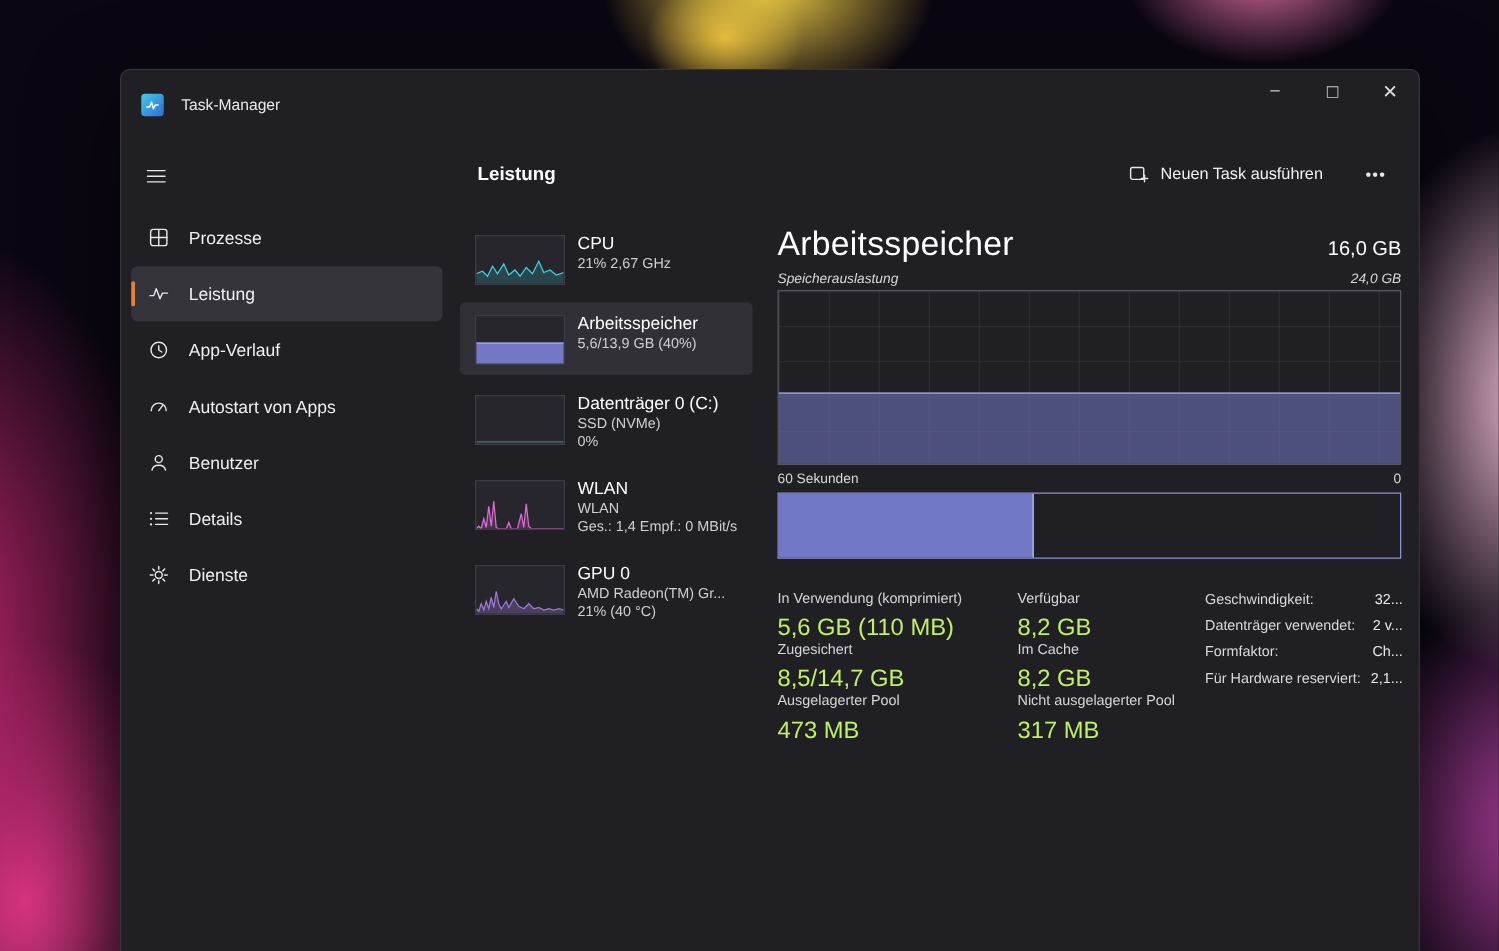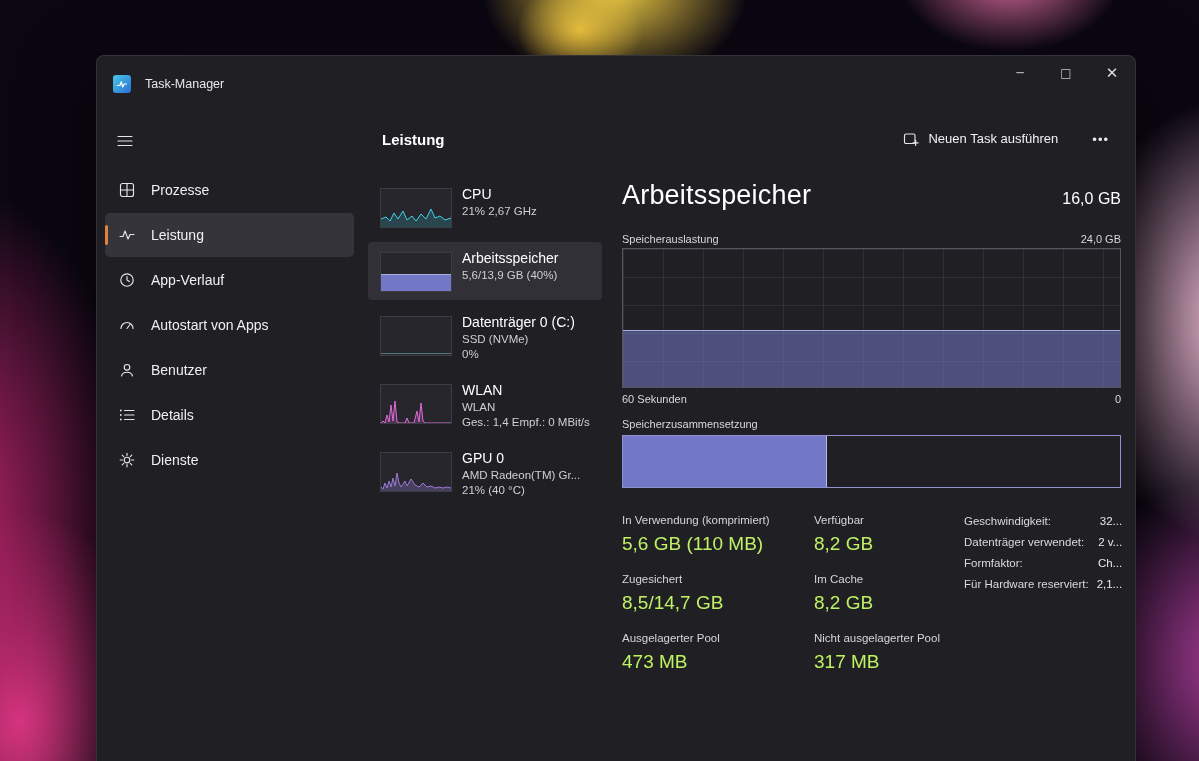--- a/index.html
+++ b/index.html
@@ -91,42 +91,42 @@
     background:var(--memory-fill,#7277c6); border-top:1px solid var(--memory-border,#a9aade);
   }
   .perf-text { min-width:0; flex:1; }
   .perf-name { font-size:14px; font-weight:400; color:#fff; white-space:nowrap; overflow:hidden; }
   .perf-sub { font-size:11.5px; color:#cfd0d2; margin-top:3px; white-space:nowrap; overflow:hidden; }
   
   .detail { flex:1; margin-left:20px; min-width:0; padding-top:2px; }
   .detail-head { display:flex; align-items:baseline; }
   .d-title { font-size:27px; font-weight:400; letter-spacing:.2px; }
   .d-total { margin-left:auto; font-size:16px; }
-  .axis-row { display:flex; justify-content:space-between; font-size:11px; color:#d8d8d8; margin-top:22px; margin-bottom:3px; }
+  .axis-row { display:flex; justify-content:space-between; font-size:11px; color:#d8d8d8; margin-top:6px; margin-bottom:3px;font-style:italic; }
   .chart {
     height:140px; border:1px solid #55555e; position:relative;
     background-image:
       linear-gradient(to right, rgba(255,255,255,.07) 1px, transparent 1px),
       linear-gradient(to bottom, rgba(255,255,255,.07) 1px, transparent 1px);
     background-size:40px 28px;
   }
   .chart-fill {
     position:absolute; left:0; right:0; bottom:0; height:41%;
     background:rgba(114,119,198,.55);
     border-top:1px solid var(--memory-border,#a9aade);
   }
   .time-row { display:flex; justify-content:space-between; font-size:11px; color:#d8d8d8; margin-top:5px; }
   .comp-label { font-size:11px; color:#d8d8d8; margin-top:13px; }
   .compbar { margin-top:5px; height:53px; border:1px solid #8f8fd2; position:relative; }
   .comp-fill {
     position:absolute; left:0; top:0; bottom:0; width:41%;
     background:var(--memory-fill,#6d72c3); border-right:1px solid #bbbbe9;
   }
   .stats { display:flex; margin-top:26px; }
-  .stat-grid { display:grid; grid-template-columns:192px 150px; row-gap:18px; }
+  .stat-grid { display:grid; grid-template-columns:192px 150px; }
   .stat-lbl { font-size:11.5px; color:#d6d6d6; }
   .stat-val { font-size:19px; color:#bef264; margin-top:7px; }
   .hw { margin-left:auto; width:190px; padding-top:1px; }
   .hw-row { display:flex; justify-content:space-between; font-size:11.5px; color:#dadada; margin-bottom:9px; white-space:nowrap; }
   .hw-val { color:#e8e8e8; margin-left:8px; }
 </style>
 </head>
 <body>
 
 <div class="desktop"></div>
@@ -329,21 +329,20 @@
 
           <div class="chart">
             <div class="chart-fill"></div>
           </div>
 
           <div class="time-row">
             <span>60 Sekunden</span>
             <span>0</span>
           </div>
 
-          <div class="comp-label">Speicherzusammensetzung</div>
           <div class="compbar">
             <div class="comp-fill"></div>
           </div>
 
           <div class="stats">
             <div class="stat-grid">
               <div class="stat-cell">
                 <div class="stat-lbl">In Verwendung (komprimiert)</div>
                 <div class="stat-val">5,6 GB (110 MB)</div>
               </div>

